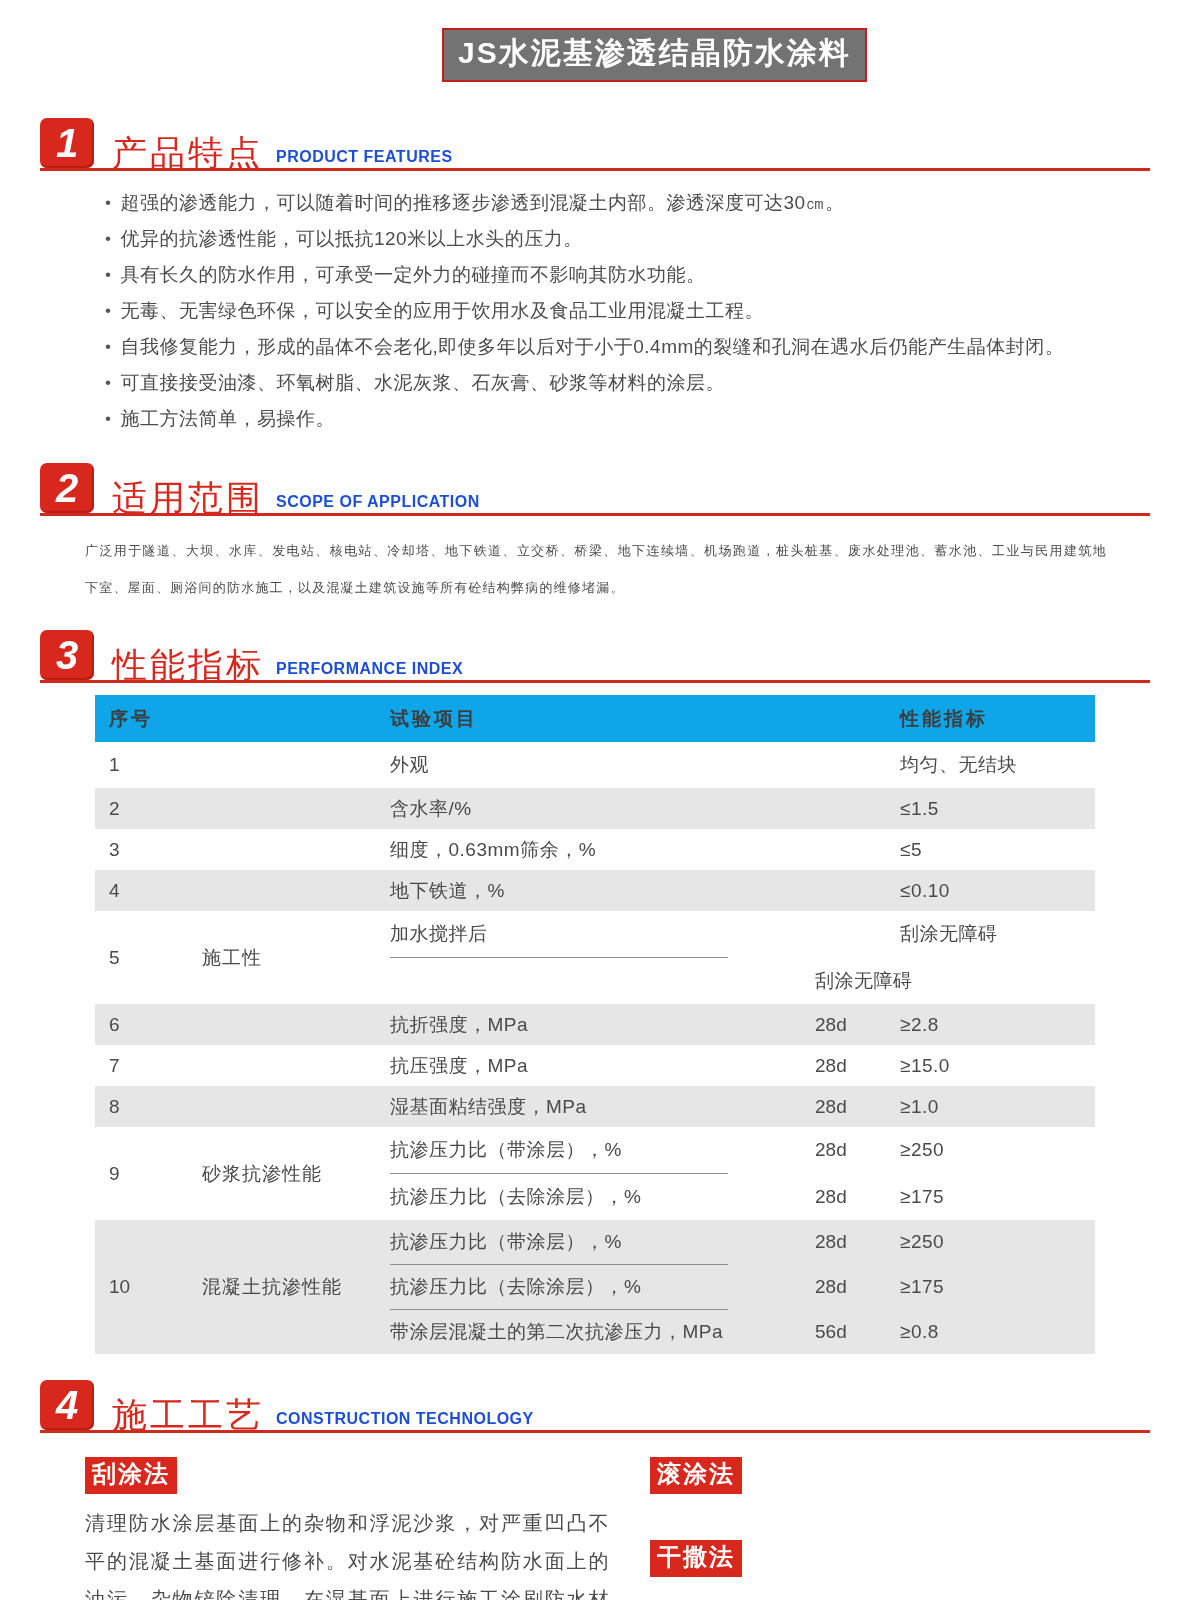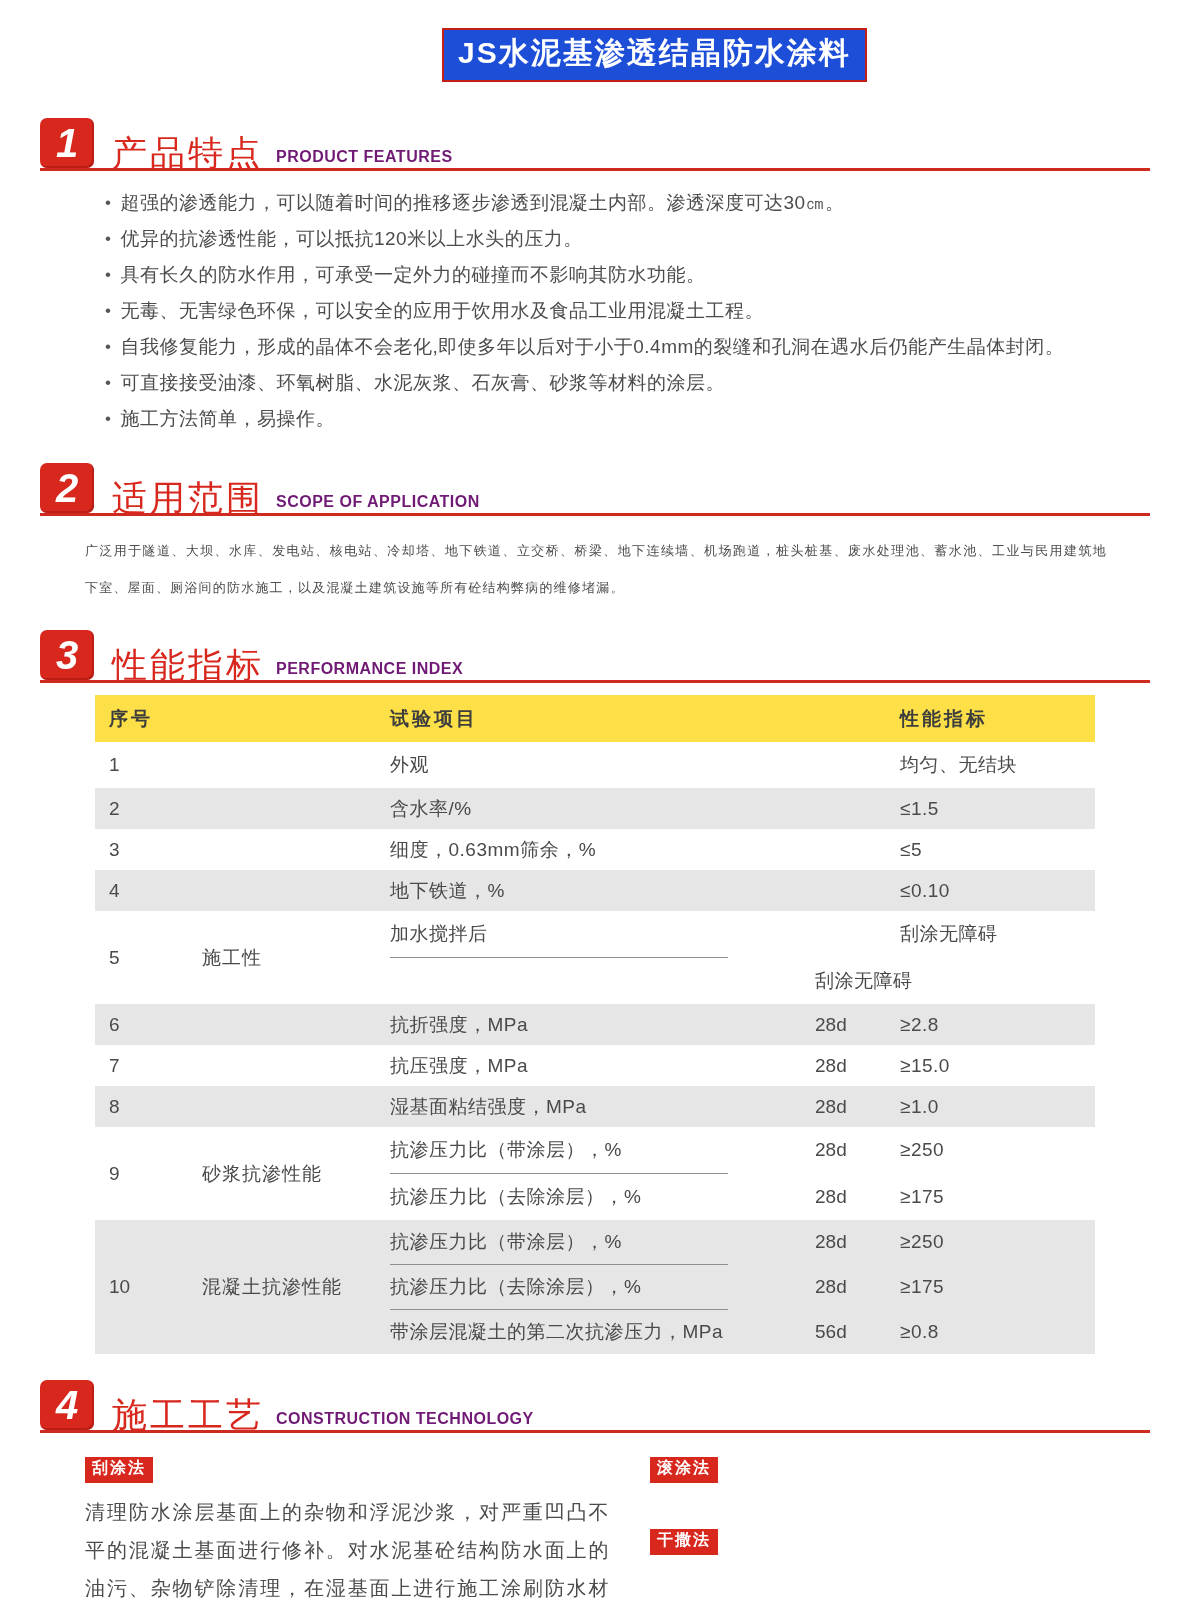--- a/index.html
+++ b/index.html
@@ -4,21 +4,21 @@
 <style>
   html,body{margin:0;padding:0;}
   body{
     width:1189px;height:1600px;background:#ffffff;position:relative;
     font-family:"Liberation Sans","DejaVu Sans",sans-serif;
     color:#4a4a4a;overflow:hidden;
   }
   
   .page-title{
     display:inline-block;margin:28px 0 0 442px;
-    background:#1d4ed8;color:#ffffff;
+    background:#737373;color:#ffffff;
     font-size:30px;font-weight:bold;letter-spacing:2px;
     padding:3px 14px 6px 14px;border:2px solid #c21f16;
   }
   
   .sec-header{
     position:relative;margin:0 39px 0 40px;
     display:flex;align-items:flex-end;
     border-bottom:3px solid #cf2a20;
     padding-bottom:0px;
   }
@@ -27,21 +27,21 @@
     color:#ffffff;font-size:40px;font-weight:bold;font-style:italic;
     display:flex;align-items:center;justify-content:center;
     margin-right:18px;flex:0 0 auto;
     box-shadow:inset -2px -2px 0 rgba(160,20,12,.55);
   }
   .sec-title-cn{
     color:#d8281e;font-size:35px;font-weight:normal;letter-spacing:3px;
     line-height:1;position:relative;top:2px;
   }
   .sec-title-en{
-    color:#701a75;font-size:16px;font-weight:bold;letter-spacing:.5px;
+    color:#1d4ed8;font-size:16px;font-weight:bold;letter-spacing:.5px;
     margin-left:12px;position:relative;top:-2px;
   }
   .mt-s1{margin-top:36px;}
   .mt-s2{margin-top:26px;}
   .mt-s3{margin-top:24px;}
   .mt-s4{margin-top:26px;}
   
   .features{margin:14px 60px 0 105px;}
   .feature{
     display:flex;align-items:flex-start;
@@ -51,40 +51,40 @@
   
   .scope-text{
     margin:16px 82px 0 85px;
     font-size:13px;line-height:37px;letter-spacing:1.2px;color:#4c4c4c;
     text-align:justify;
   }
   
   .perf-table{margin:12px 94px 0 95px;font-size:19px;color:#4a4a4a;}
   .trow{display:grid;grid-template-columns:50px 225px 1fr;align-items:center;}
   .trow.shaded{background:#e6e6e6;}
-  .thead{background:#fde047;font-weight:bold;color:#3d3d3d;min-height:47px;}
+  .thead{background:#0ea5e9;font-weight:bold;color:#3d3d3d;min-height:47px;}
   .thead .tc{letter-spacing:3px;}
   .tc{padding:0;}
   .c1{padding-left:14px;white-space:nowrap;}
   .c2{padding-left:57px;white-space:nowrap;letter-spacing:1px;}
   .subrows{display:block;width:100%;}
   .subrow{display:grid;grid-template-columns:445px 85px 195px;align-items:center;min-height:44px;}
   .single .subrow{min-height:41px;}
   .roomy .subrow{min-height:46px;}
   .c3{padding-left:20px;letter-spacing:.5px;}
   .c4{white-space:nowrap;}
   .c5{white-space:nowrap;letter-spacing:.5px;}
   .divline{border-top:1px solid #8f8f8f;width:338px;margin-left:20px;height:0;}
   .thead-grid{display:grid;grid-template-columns:445px 85px 195px;align-items:center;width:100%;}
   
   .construction{display:flex;margin:10px 40px 0 85px;gap:40px;}
   .cons-col{width:525px;flex:0 0 auto;}
   .badge{
     display:inline-block;background:#d8281e;color:#ffffff;
-    font-size:16px;font-weight:bold;letter-spacing:2px;
+    font-size:24px;font-weight:bold;letter-spacing:2px;
     padding:1px 7px 4px 7px;margin-top:14px;
   }
   .cons-text{
     margin-top:10px;font-size:20px;line-height:38px;letter-spacing:1.5px;
     color:#4c4c4c;text-align:justify;
   }
   .gap-roll{height:32px;}
 </style>
 </head>
 <body>

